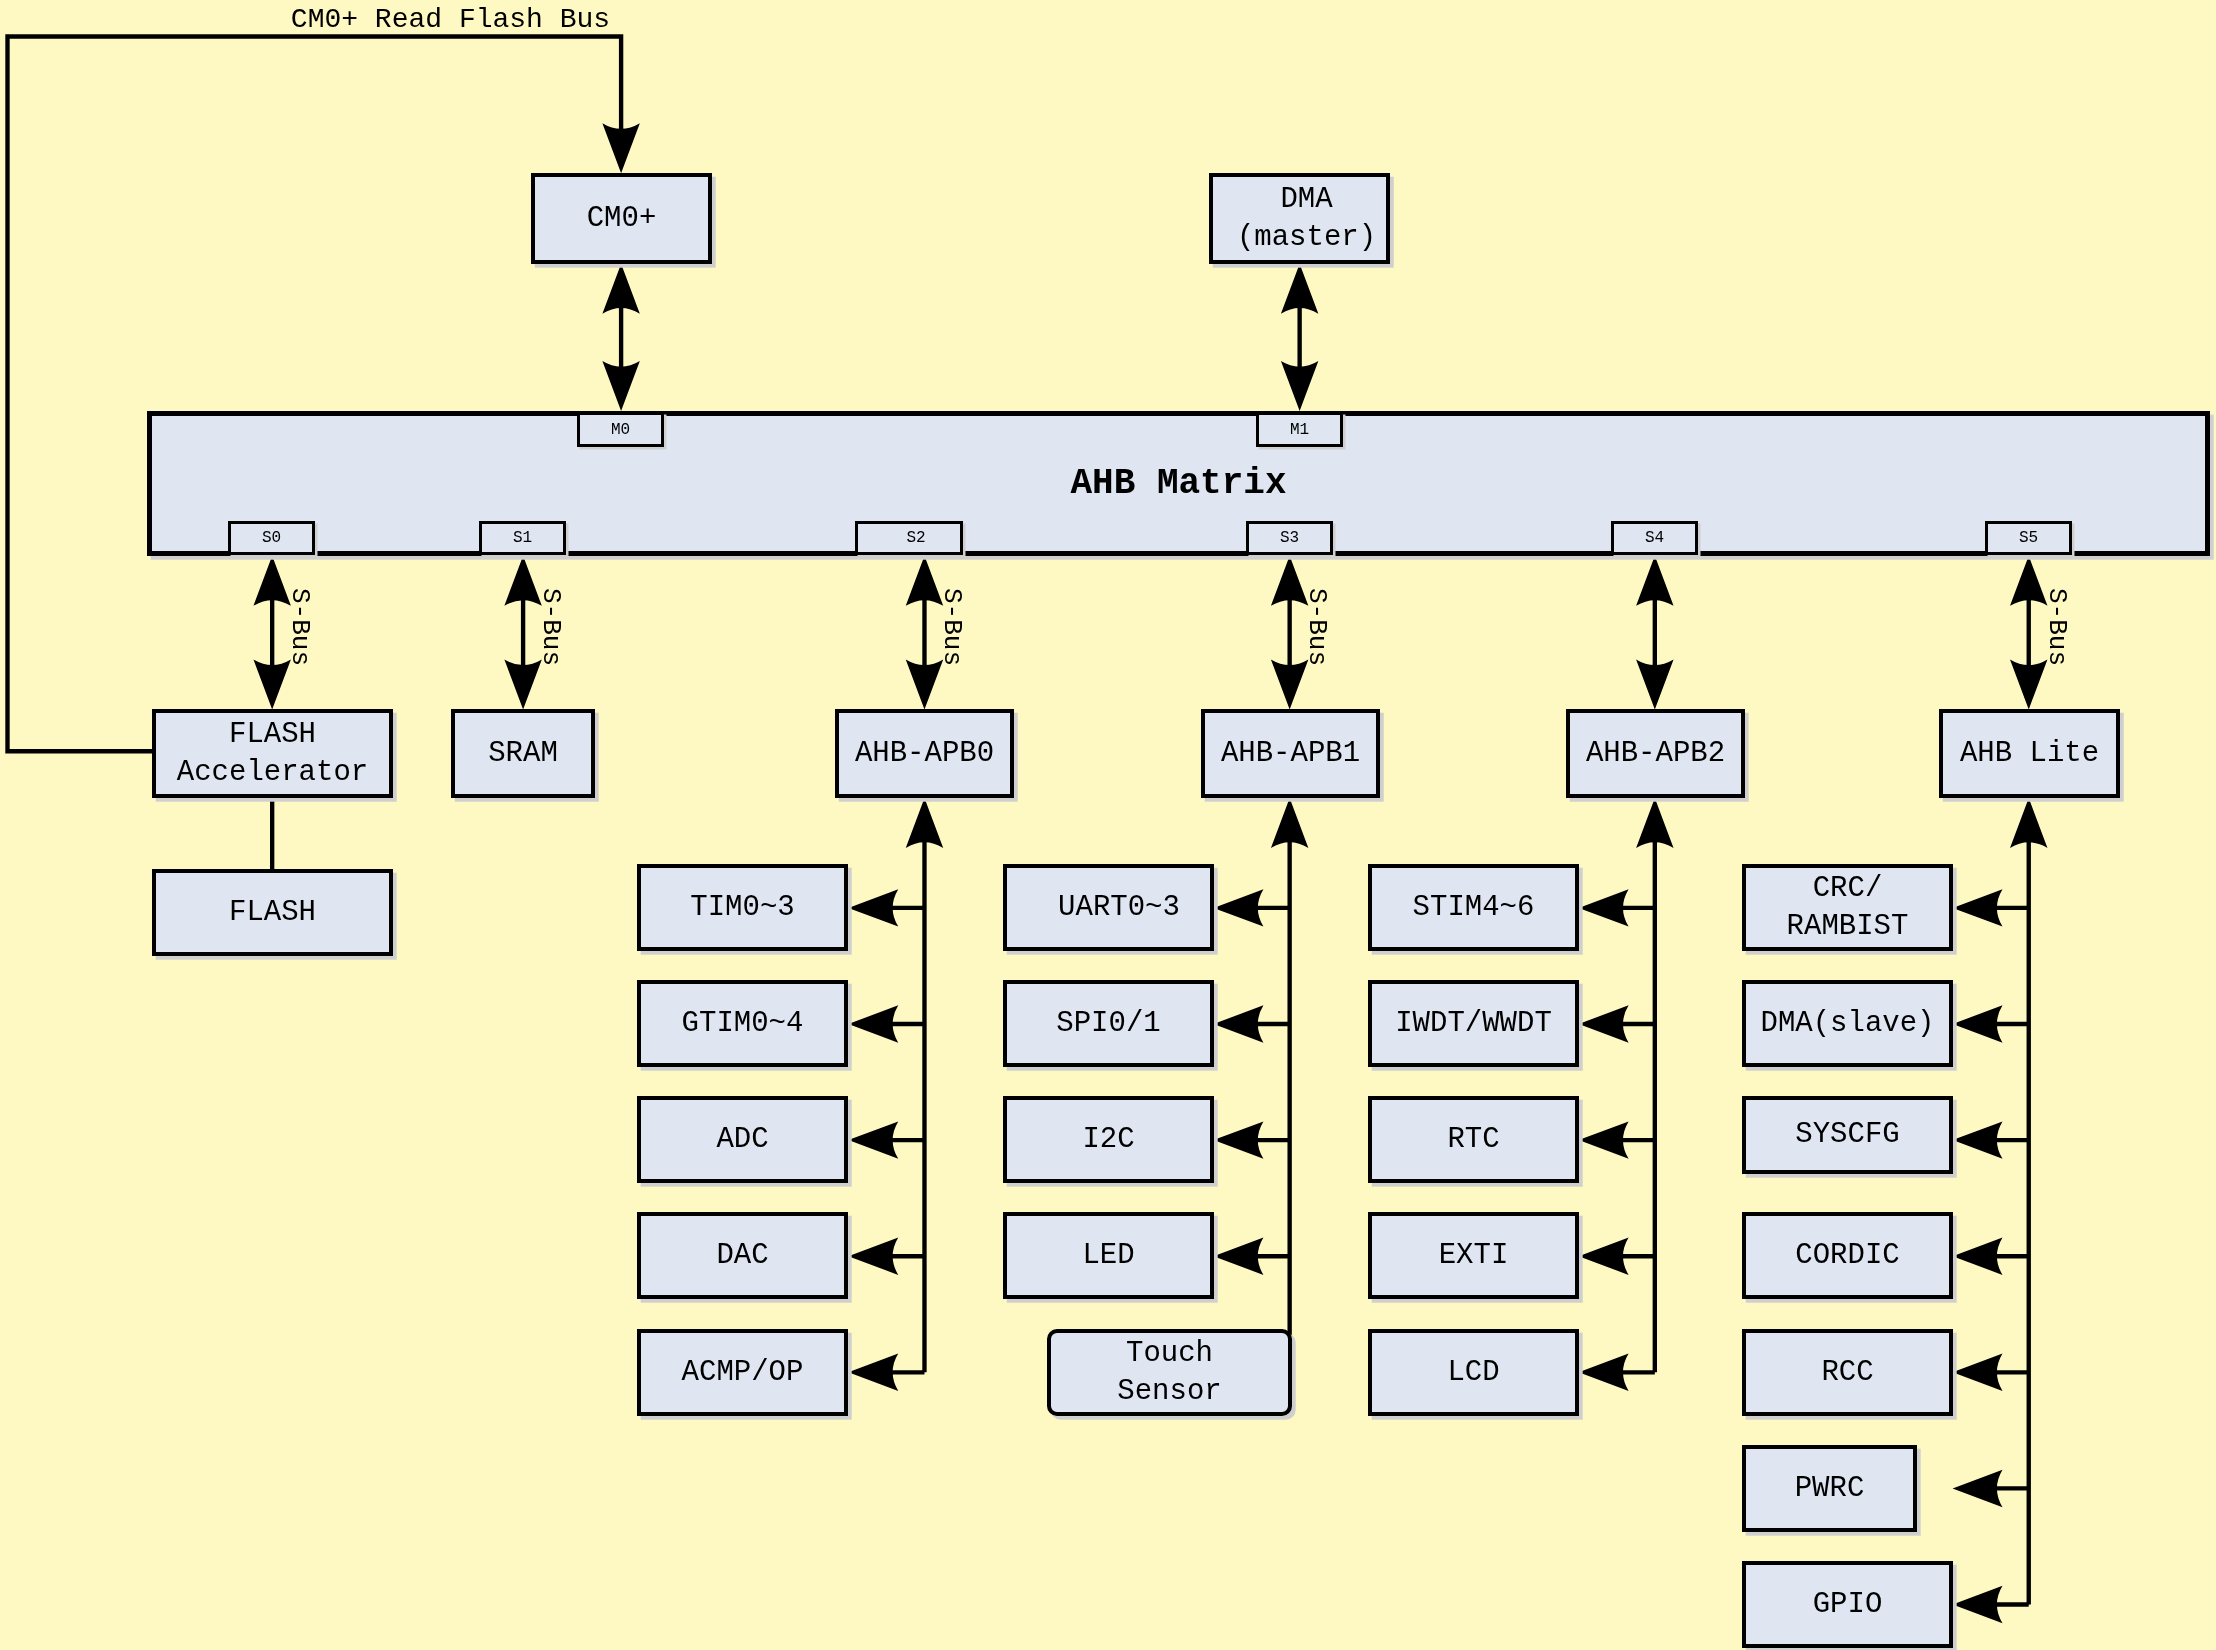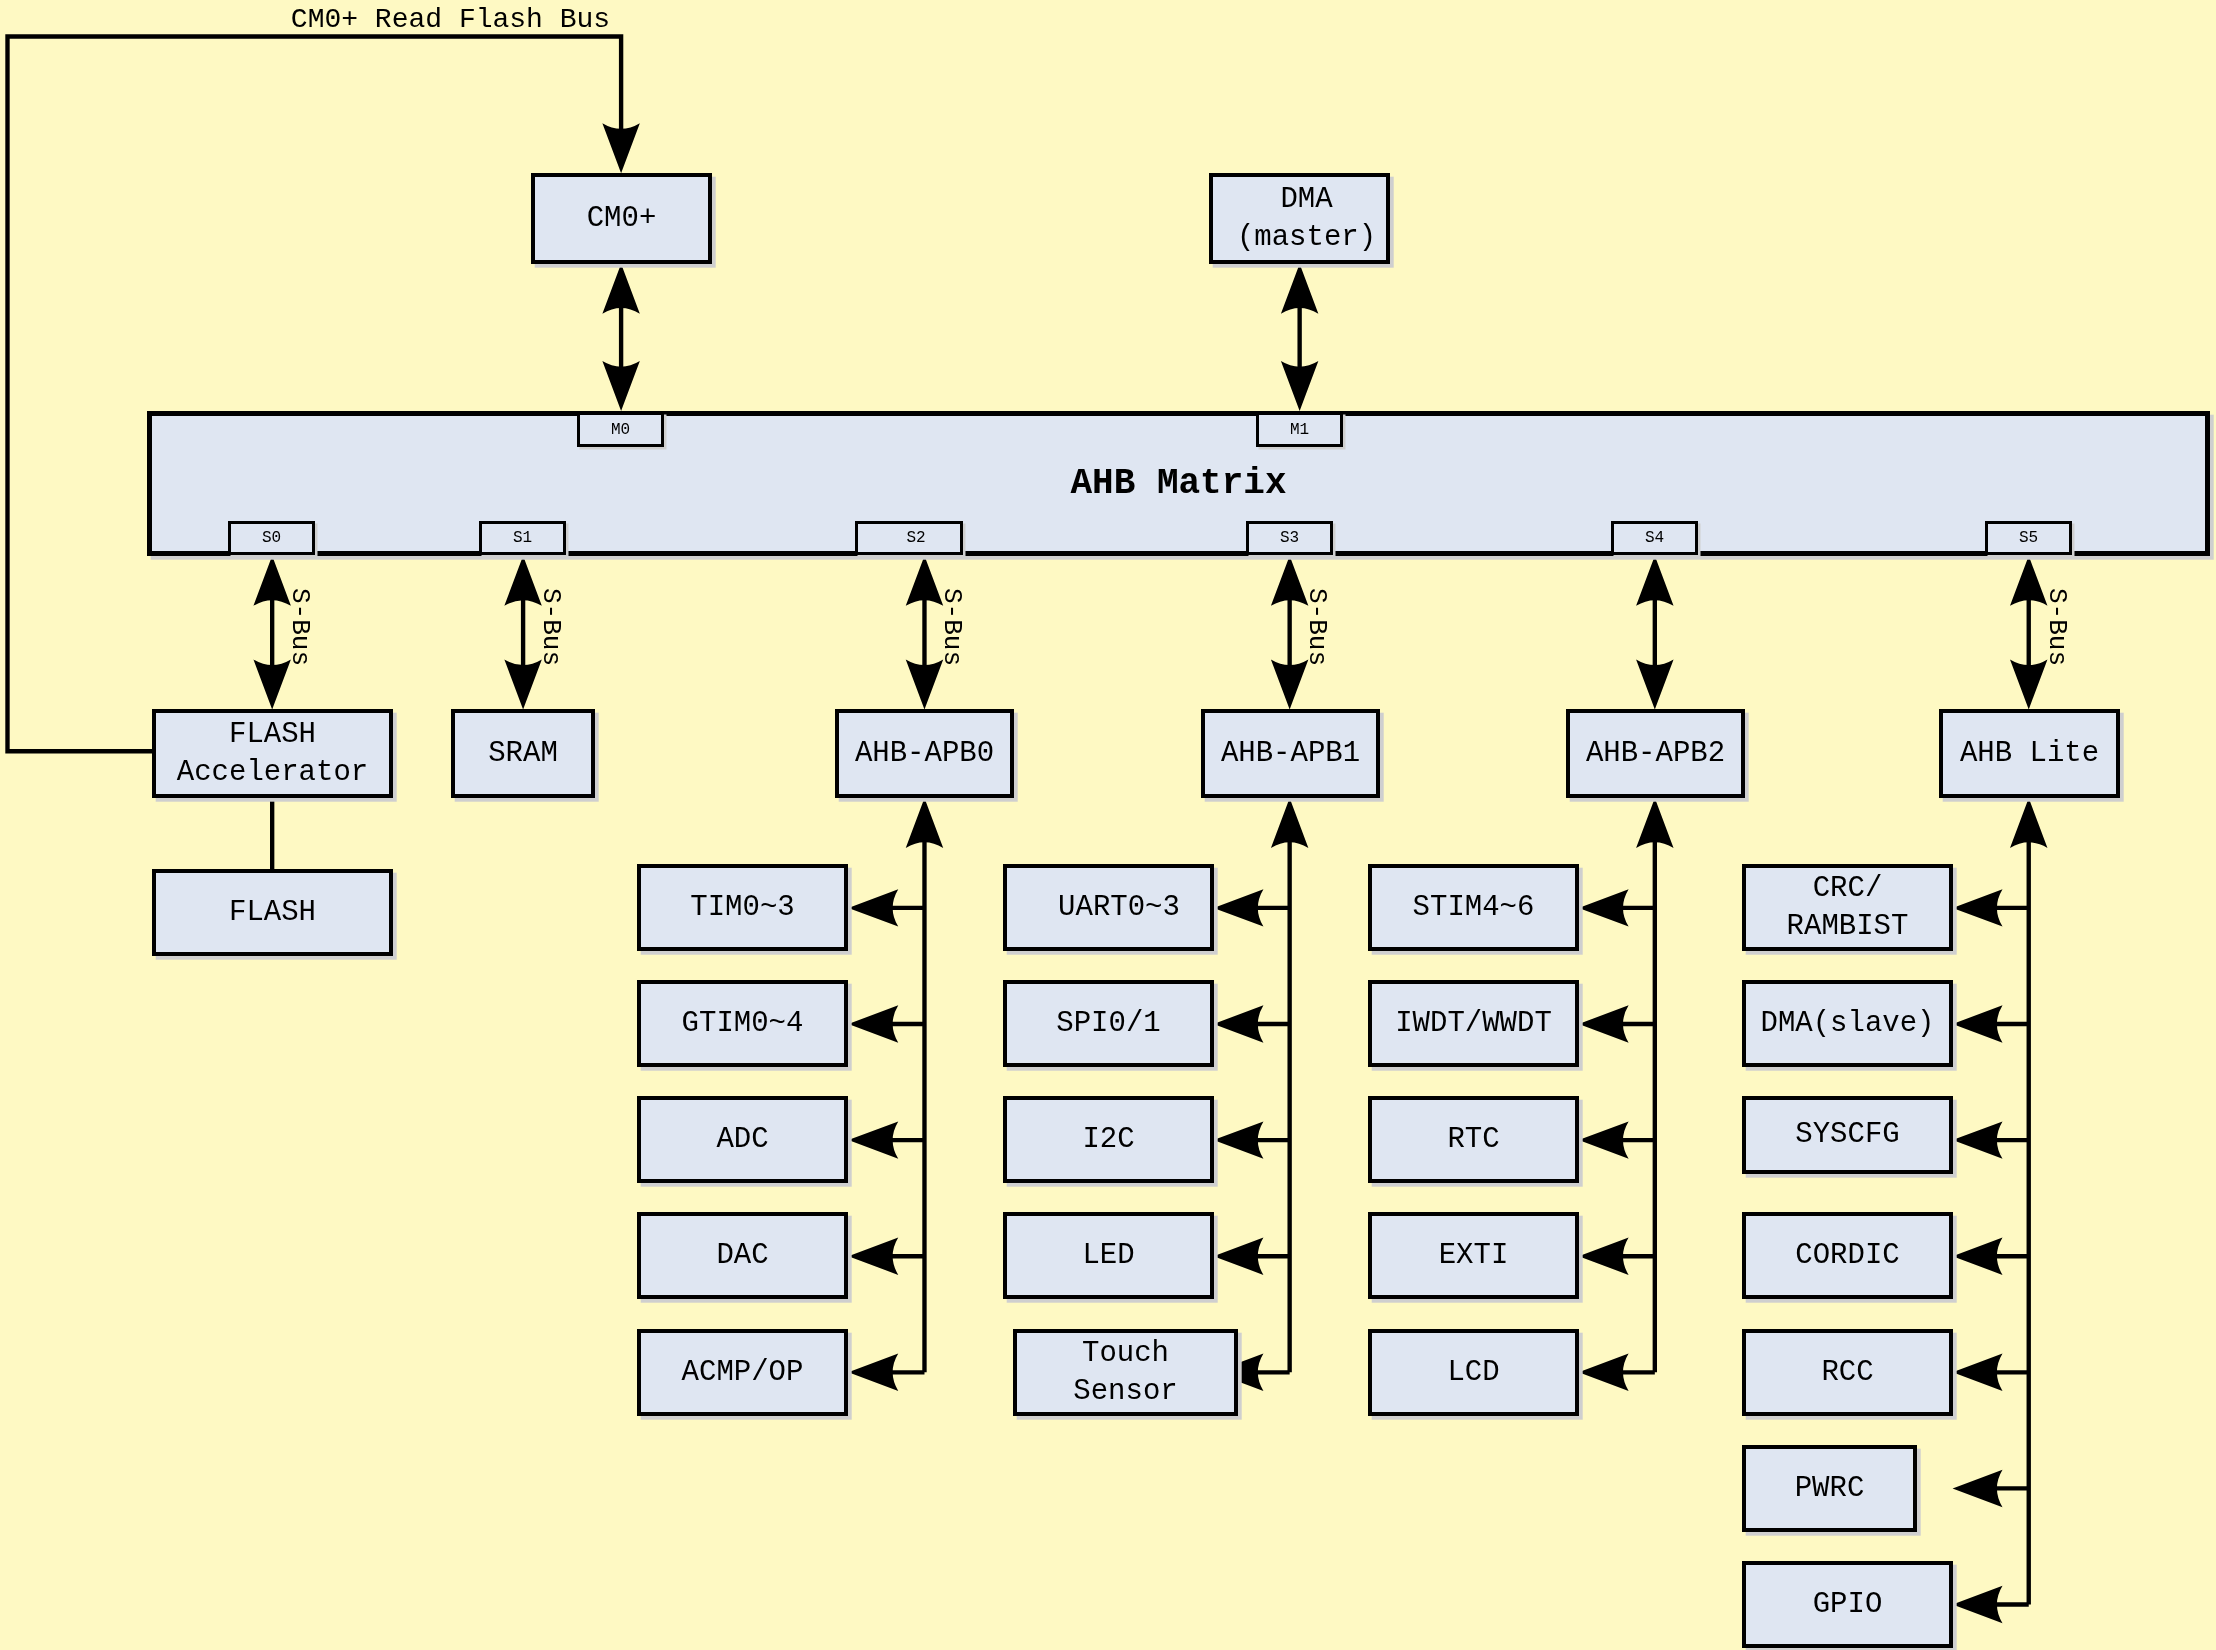--- a/index.html
+++ b/index.html
@@ -173,21 +173,21 @@
   <div class="box" style="left:637px;top:864px;width:211px;height:87px;">TIM0~3</div>
   <div class="box" style="left:637px;top:980px;width:211px;height:87px;">GTIM0~4</div>
   <div class="box" style="left:637px;top:1096px;width:211px;height:87px;">ADC</div>
   <div class="box" style="left:637px;top:1212px;width:211px;height:87px;">DAC</div>
   <div class="box" style="left:637px;top:1329px;width:211px;height:87px;">ACMP/OP</div>
 
   <div class="box" style="left:1003px;top:864px;width:211px;height:87px;padding-left:21px;">UART0~3</div>
   <div class="box" style="left:1003px;top:980px;width:211px;height:87px;">SPI0/1</div>
   <div class="box" style="left:1003px;top:1096px;width:211px;height:87px;">I2C</div>
   <div class="box" style="left:1003px;top:1212px;width:211px;height:87px;">LED</div>
-  <div class="box" style="left:1013px;top:1329px;width:225px;height:87px;">Touch
+  <div class="box" style="left:1047px;top:1329px;width:245px;height:87px;border-radius:10px;">Touch
 Sensor</div>
 
   <div class="box" style="left:1368px;top:864px;width:211px;height:87px;">STIM4~6</div>
   <div class="box" style="left:1368px;top:980px;width:211px;height:87px;">IWDT/WWDT</div>
   <div class="box" style="left:1368px;top:1096px;width:211px;height:87px;">RTC</div>
   <div class="box" style="left:1368px;top:1212px;width:211px;height:87px;">EXTI</div>
   <div class="box" style="left:1368px;top:1329px;width:211px;height:87px;">LCD</div>
 
   <div class="box" style="left:1742px;top:864px;width:211px;height:87px;">CRC/
 RAMBIST</div>

